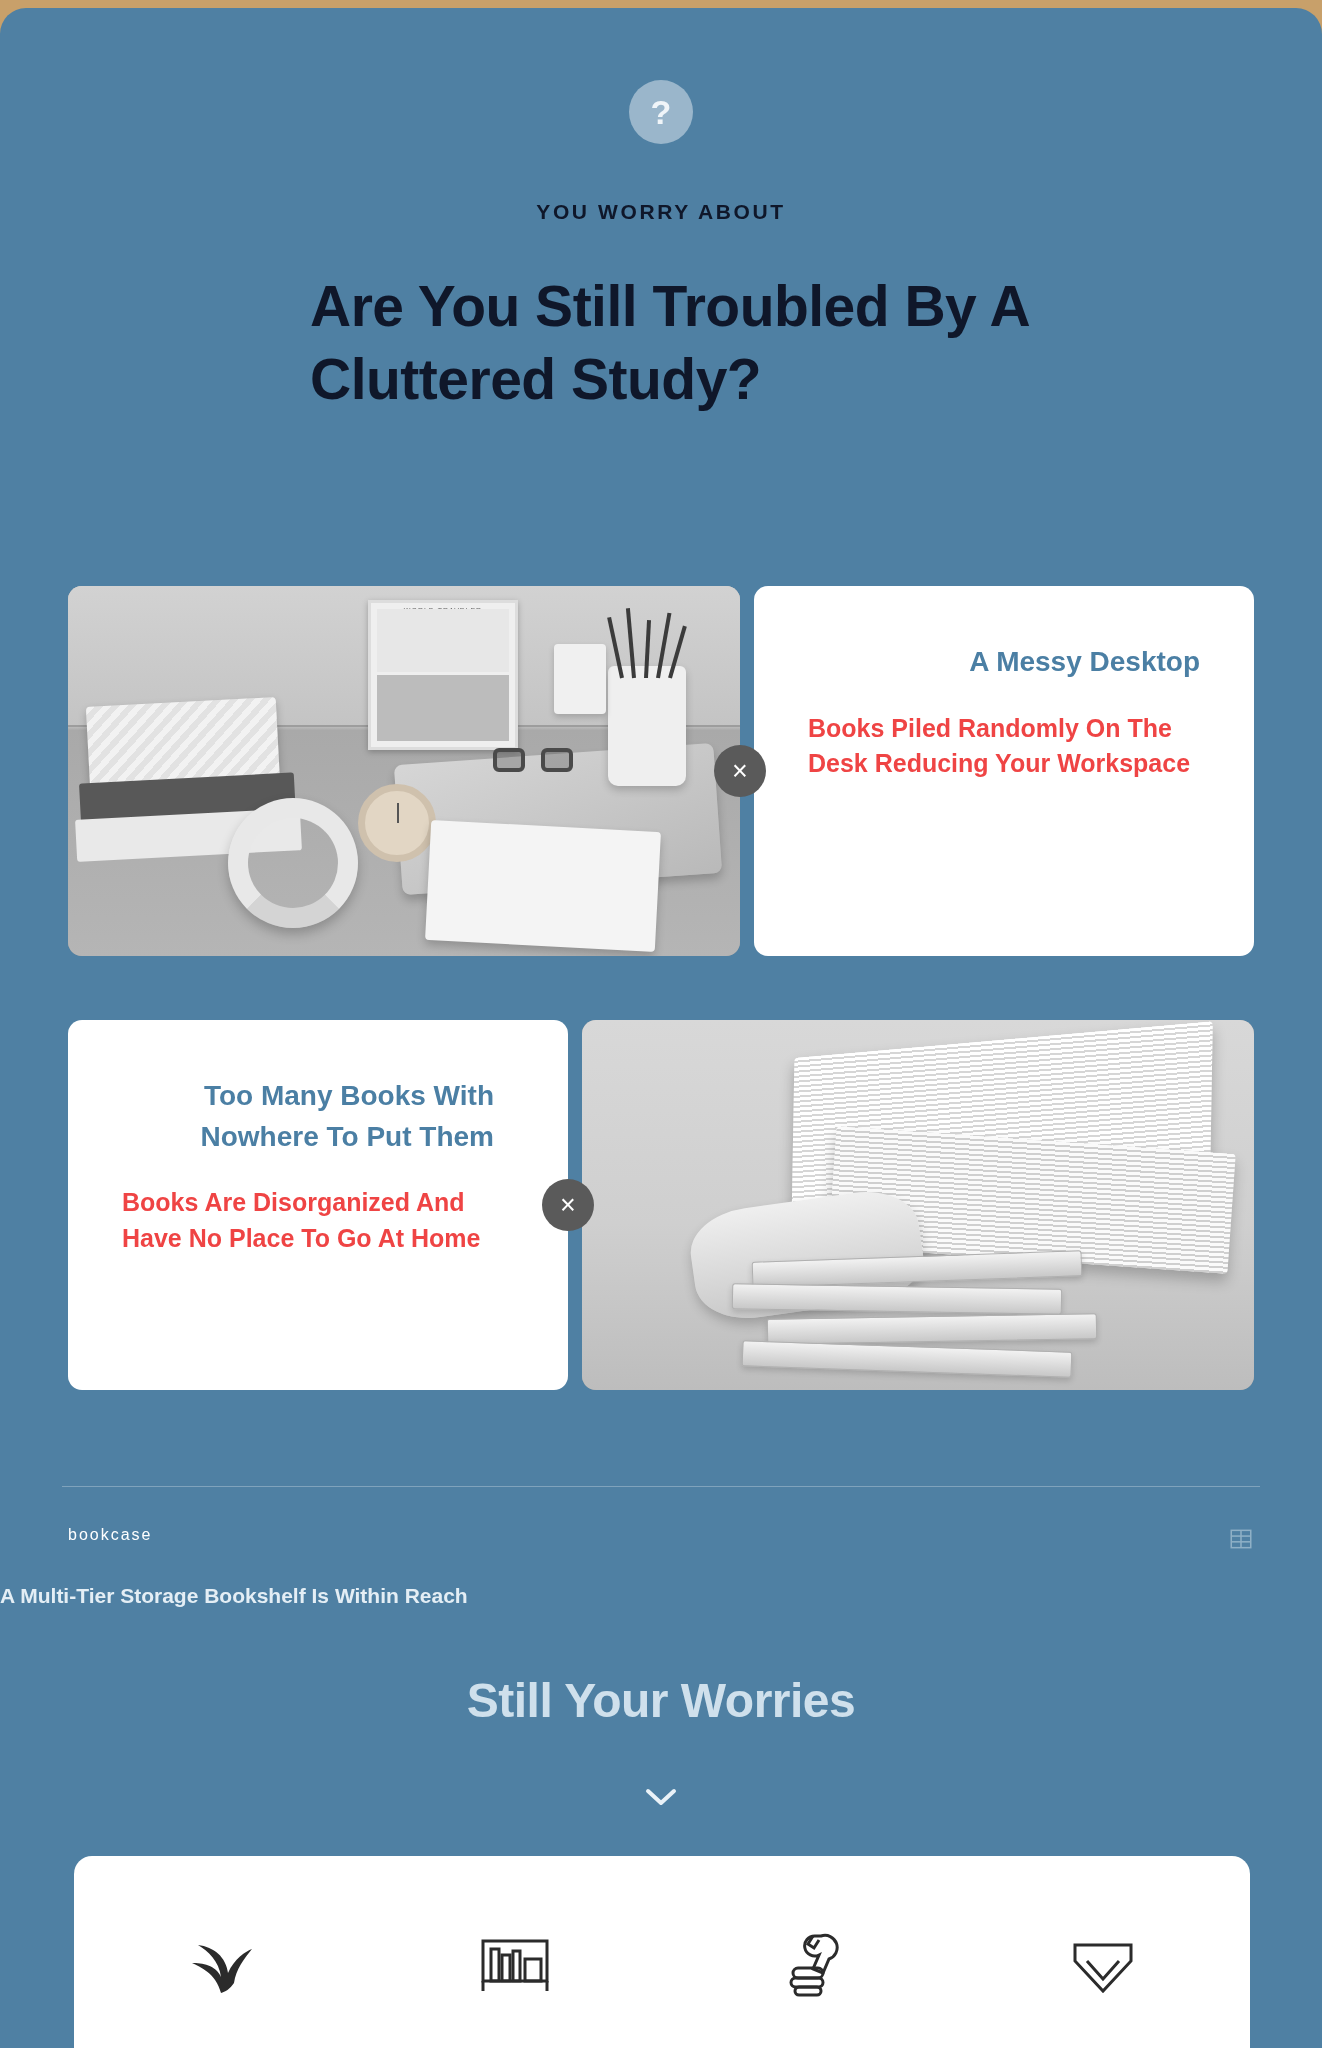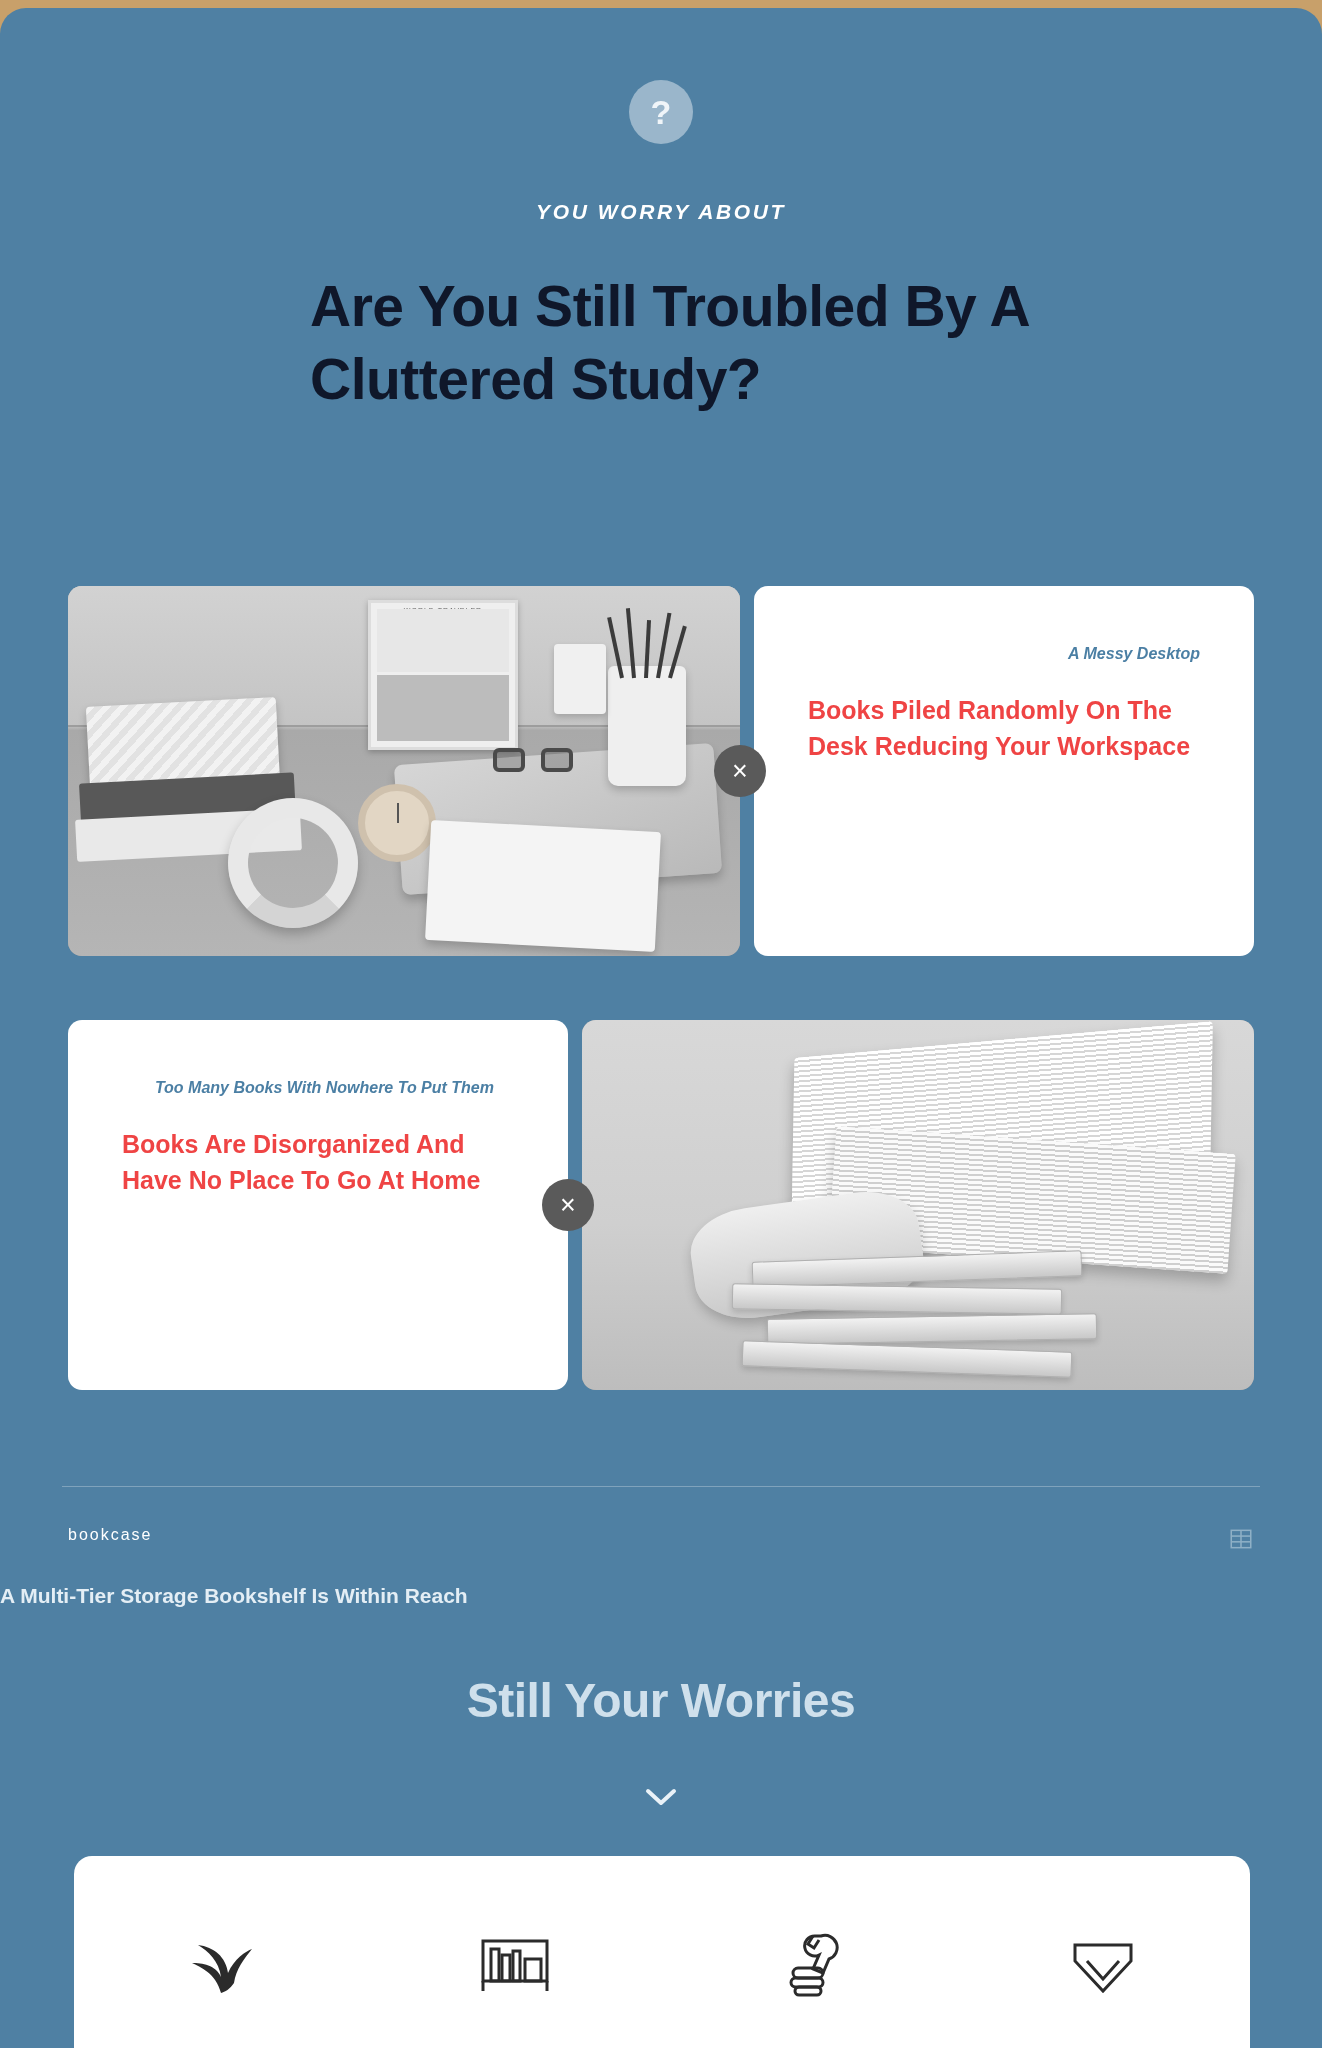--- a/index.html
+++ b/index.html
@@ -31,25 +31,24 @@
     background: #9ab6cb;
     color: #f0f5f9;
     font-size: 34px;
     font-weight: bold;
     display: flex; align-items: center; justify-content: center;
   }
   .eyebrow {
     position: absolute;
     top: 192px; left: 0; width: 100%;
     text-align: center;
-    color: #ffffff;
+    color: #0f172a;
     font-size: 21px;
     font-weight: bold;
     letter-spacing: 2.6px;
-    font-style: italic;
   }
   .headline {
     position: absolute;
     top: 262px;
     left: 310px;
     width: 760px;
     color: #0f172a;
     font-size: 57px;
     font-weight: bold;
     line-height: 1.28;
@@ -202,25 +201,24 @@
     height: 370px;
     background: #ffffff;
     border-radius: 14px;
     padding: 56px 54px;
   }
   .textcard.right { right: 0; width: 500px; }
   .textcard.left  { left: 0;  width: 500px; }
 
   .tc-sub {
     color: #4b7fa4;
-    font-size: 16px;
+    font-size: 28px;
     font-weight: bold;
     line-height: 1.45;
     margin-bottom: 28px;
-    font-style: italic;
   }
   .textcard.right .tc-sub { text-align: right; padding-left: 40px; }
   .textcard.left  .tc-sub { text-align: right; padding: 0 20px; }
 
   .tc-main {
     color: #ef4444;
     font-size: 25px;
     font-weight: bold;
     line-height: 1.42;
   }

